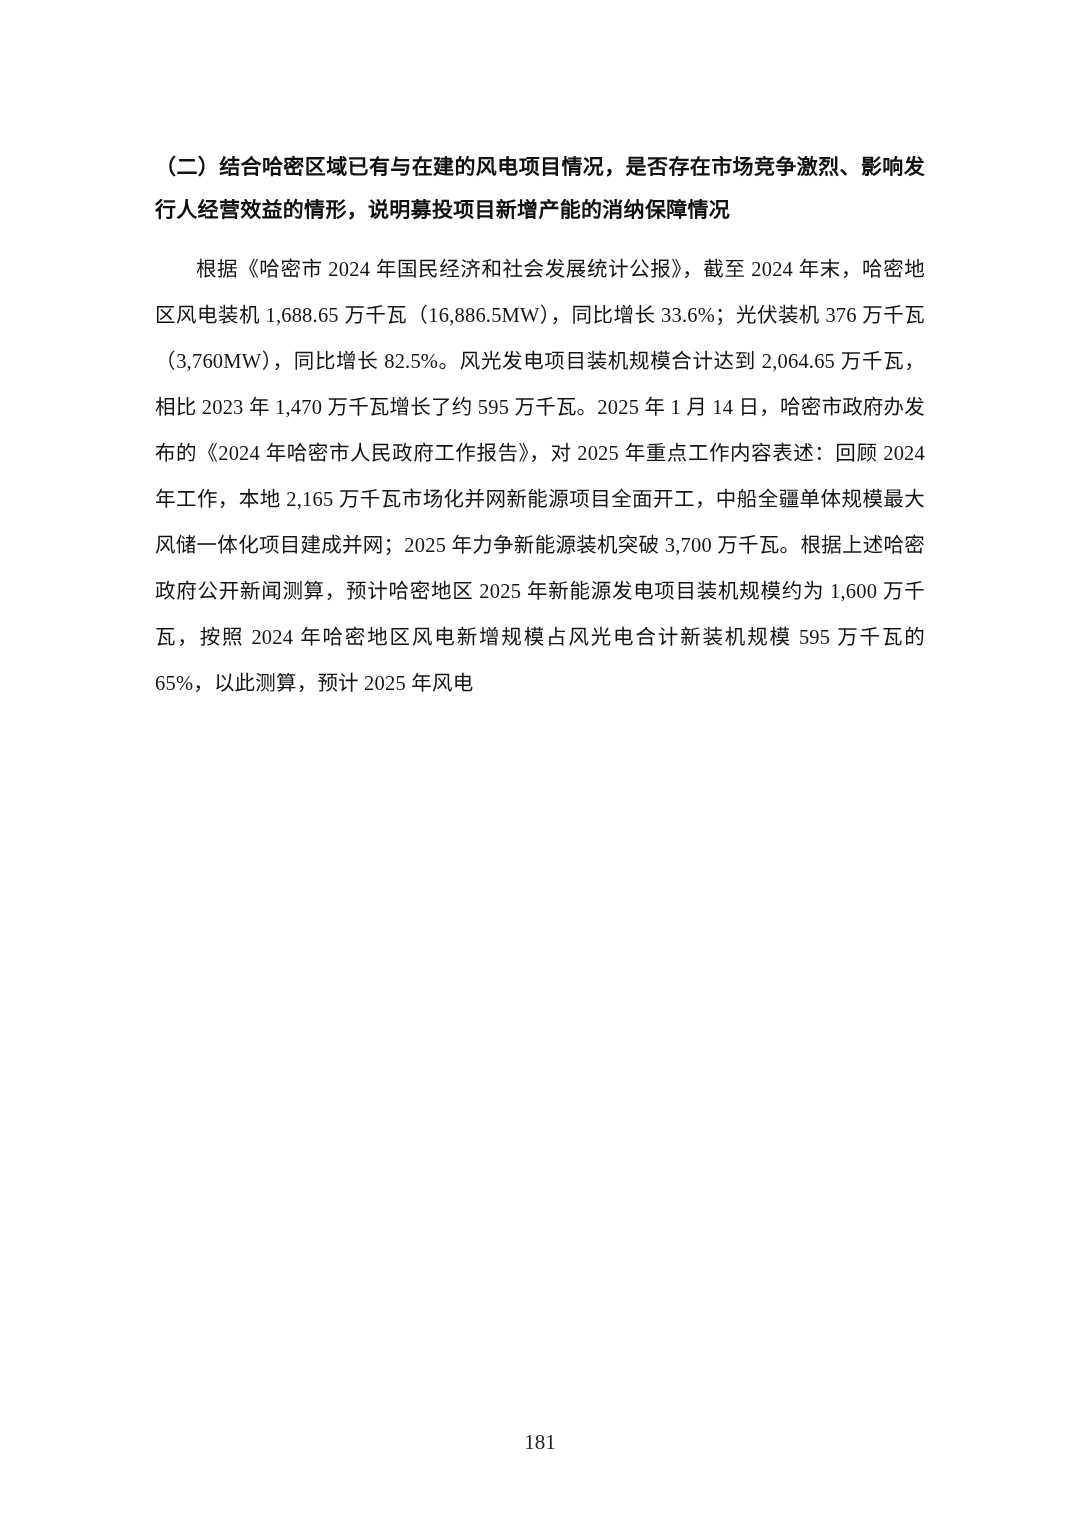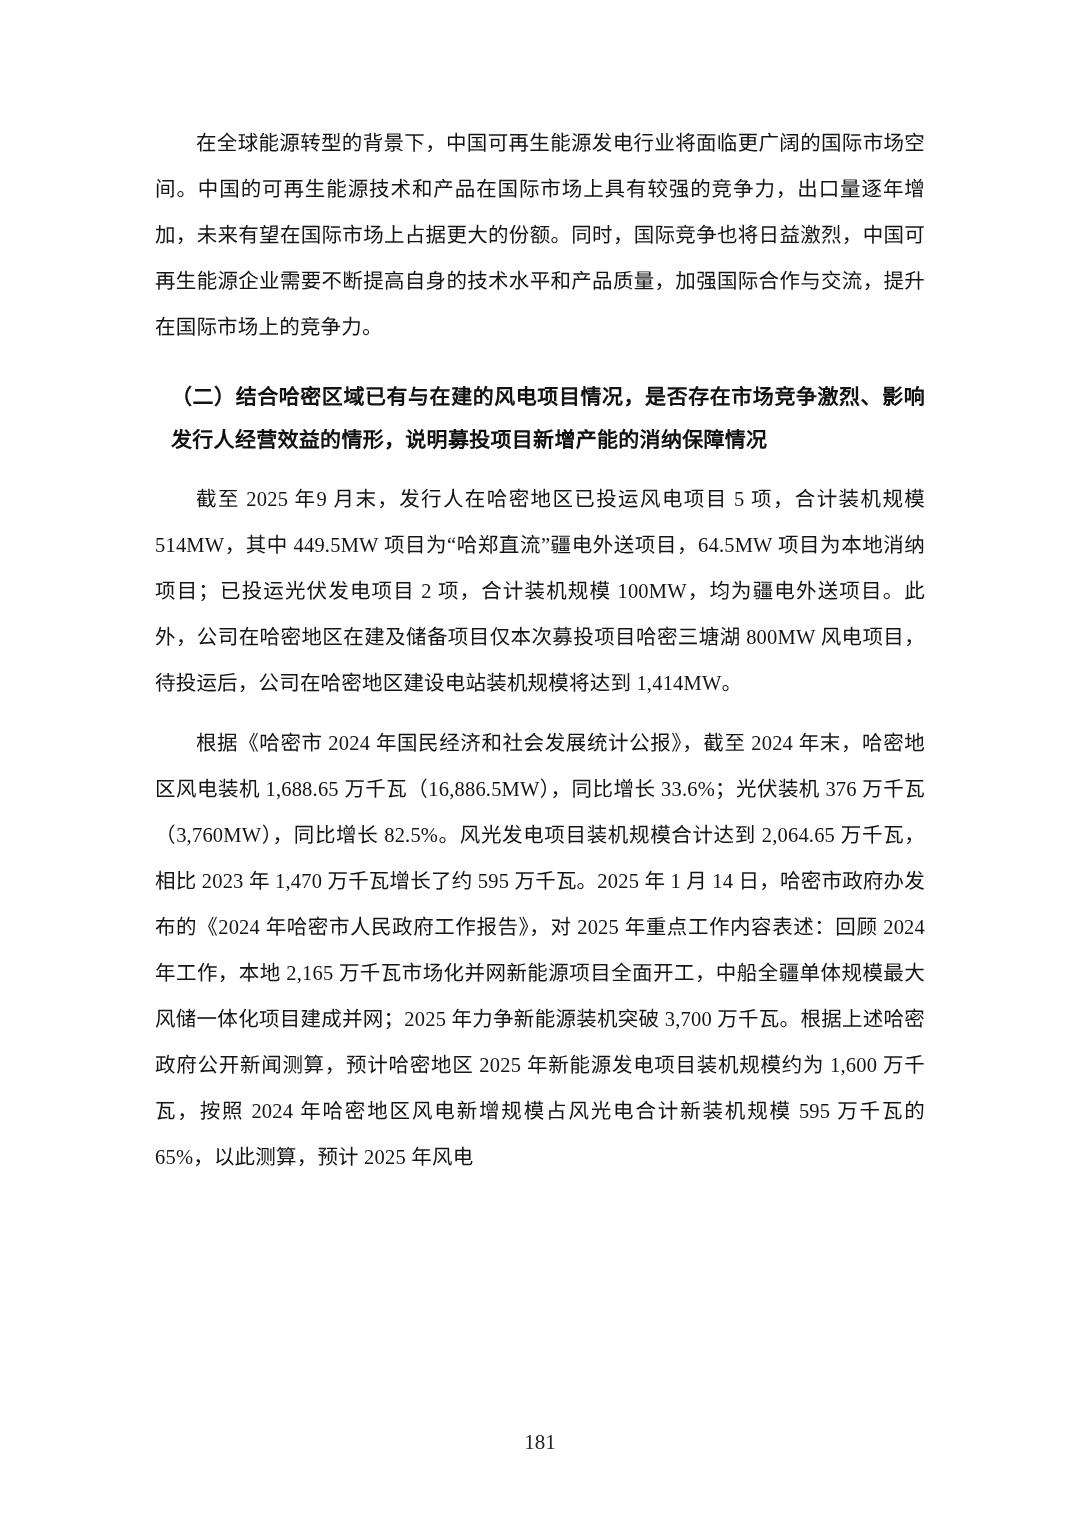--- a/index.html
+++ b/index.html
@@ -35,21 +35,21 @@
     margin: 0 0 6px 0;
     letter-spacing: 0.2px;
     color: #141414;
   }
   .section-heading {
     font-size: 21px;
     line-height: 43px;
     font-weight: bold;
     text-align: justify;
     text-justify: inter-ideograph;
-    margin: 26px 0 14px 16px;
+    margin: 26px 0 14px 0;
     text-indent: 0;
     color: #111111;
     letter-spacing: 0.3px;
   }
   .para-gap {
     margin-top: 14px;
   }
   .page-number {
     position: absolute;
     left: 0;
@@ -59,24 +59,22 @@
     font-size: 21px;
     color: #222222;
     font-family: "Liberation Serif", "DejaVu Serif", serif;
   }
 </style>
 </head>
 <body>
 
 <div class="page">
 
-  <p class="body-text">在全球能源转型的背景下，中国可再生能源发电行业将面临更广阔的国际市场空间。中国的可再生能源技术和产品在国际市场上具有较强的竞争力，出口量逐年增加，未来有望在国际市场上占据更大的份额。同时，国际竞争也将日益激烈，中国可再生能源企业需要不断提高自身的技术水平和产品质量，加强国际合作与交流，提升在国际市场上的竞争力。</p>
 
 
   <h2 class="section-heading">（二）结合哈密区域已有与在建的风电项目情况，是否存在市场竞争激烈、影响发行人经营效益的情形，说明募投项目新增产能的消纳保障情况</h2>
 
-  <p class="body-text">截至 2025 年9 月末，发行人在哈密地区已投运风电项目 5 项，合计装机规模 514MW，其中 449.5MW 项目为“哈郑直流”疆电外送项目，64.5MW 项目为本地消纳项目；已投运光伏发电项目 2 项，合计装机规模 100MW，均为疆电外送项目。此外，公司在哈密地区在建及储备项目仅本次募投项目哈密三塘湖 800MW 风电项目，待投运后，公司在哈密地区建设电站装机规模将达到 1,414MW。</p>
 
   <p class="body-text para-gap">根据《哈密市 2024 年国民经济和社会发展统计公报》，截至 2024 年末，哈密地区风电装机 1,688.65 万千瓦（16,886.5MW），同比增长 33.6%；光伏装机 376 万千瓦（3,760MW），同比增长 82.5%。风光发电项目装机规模合计达到 2,064.65 万千瓦，相比 2023 年 1,470 万千瓦增长了约 595 万千瓦。2025 年 1 月 14 日，哈密市政府办发布的《2024 年哈密市人民政府工作报告》，对 2025 年重点工作内容表述：回顾 2024 年工作，本地 2,165 万千瓦市场化并网新能源项目全面开工，中船全疆单体规模最大风储一体化项目建成并网；2025 年力争新能源装机突破 3,700 万千瓦。根据上述哈密政府公开新闻测算，预计哈密地区 2025 年新能源发电项目装机规模约为 1,600 万千瓦，按照 2024 年哈密地区风电新增规模占风光电合计新装机规模 595 万千瓦的 65%，以此测算，预计 2025 年风电</p>
 
 </div>
 
 <div class="page-number">181</div>
 
 </body></html>

